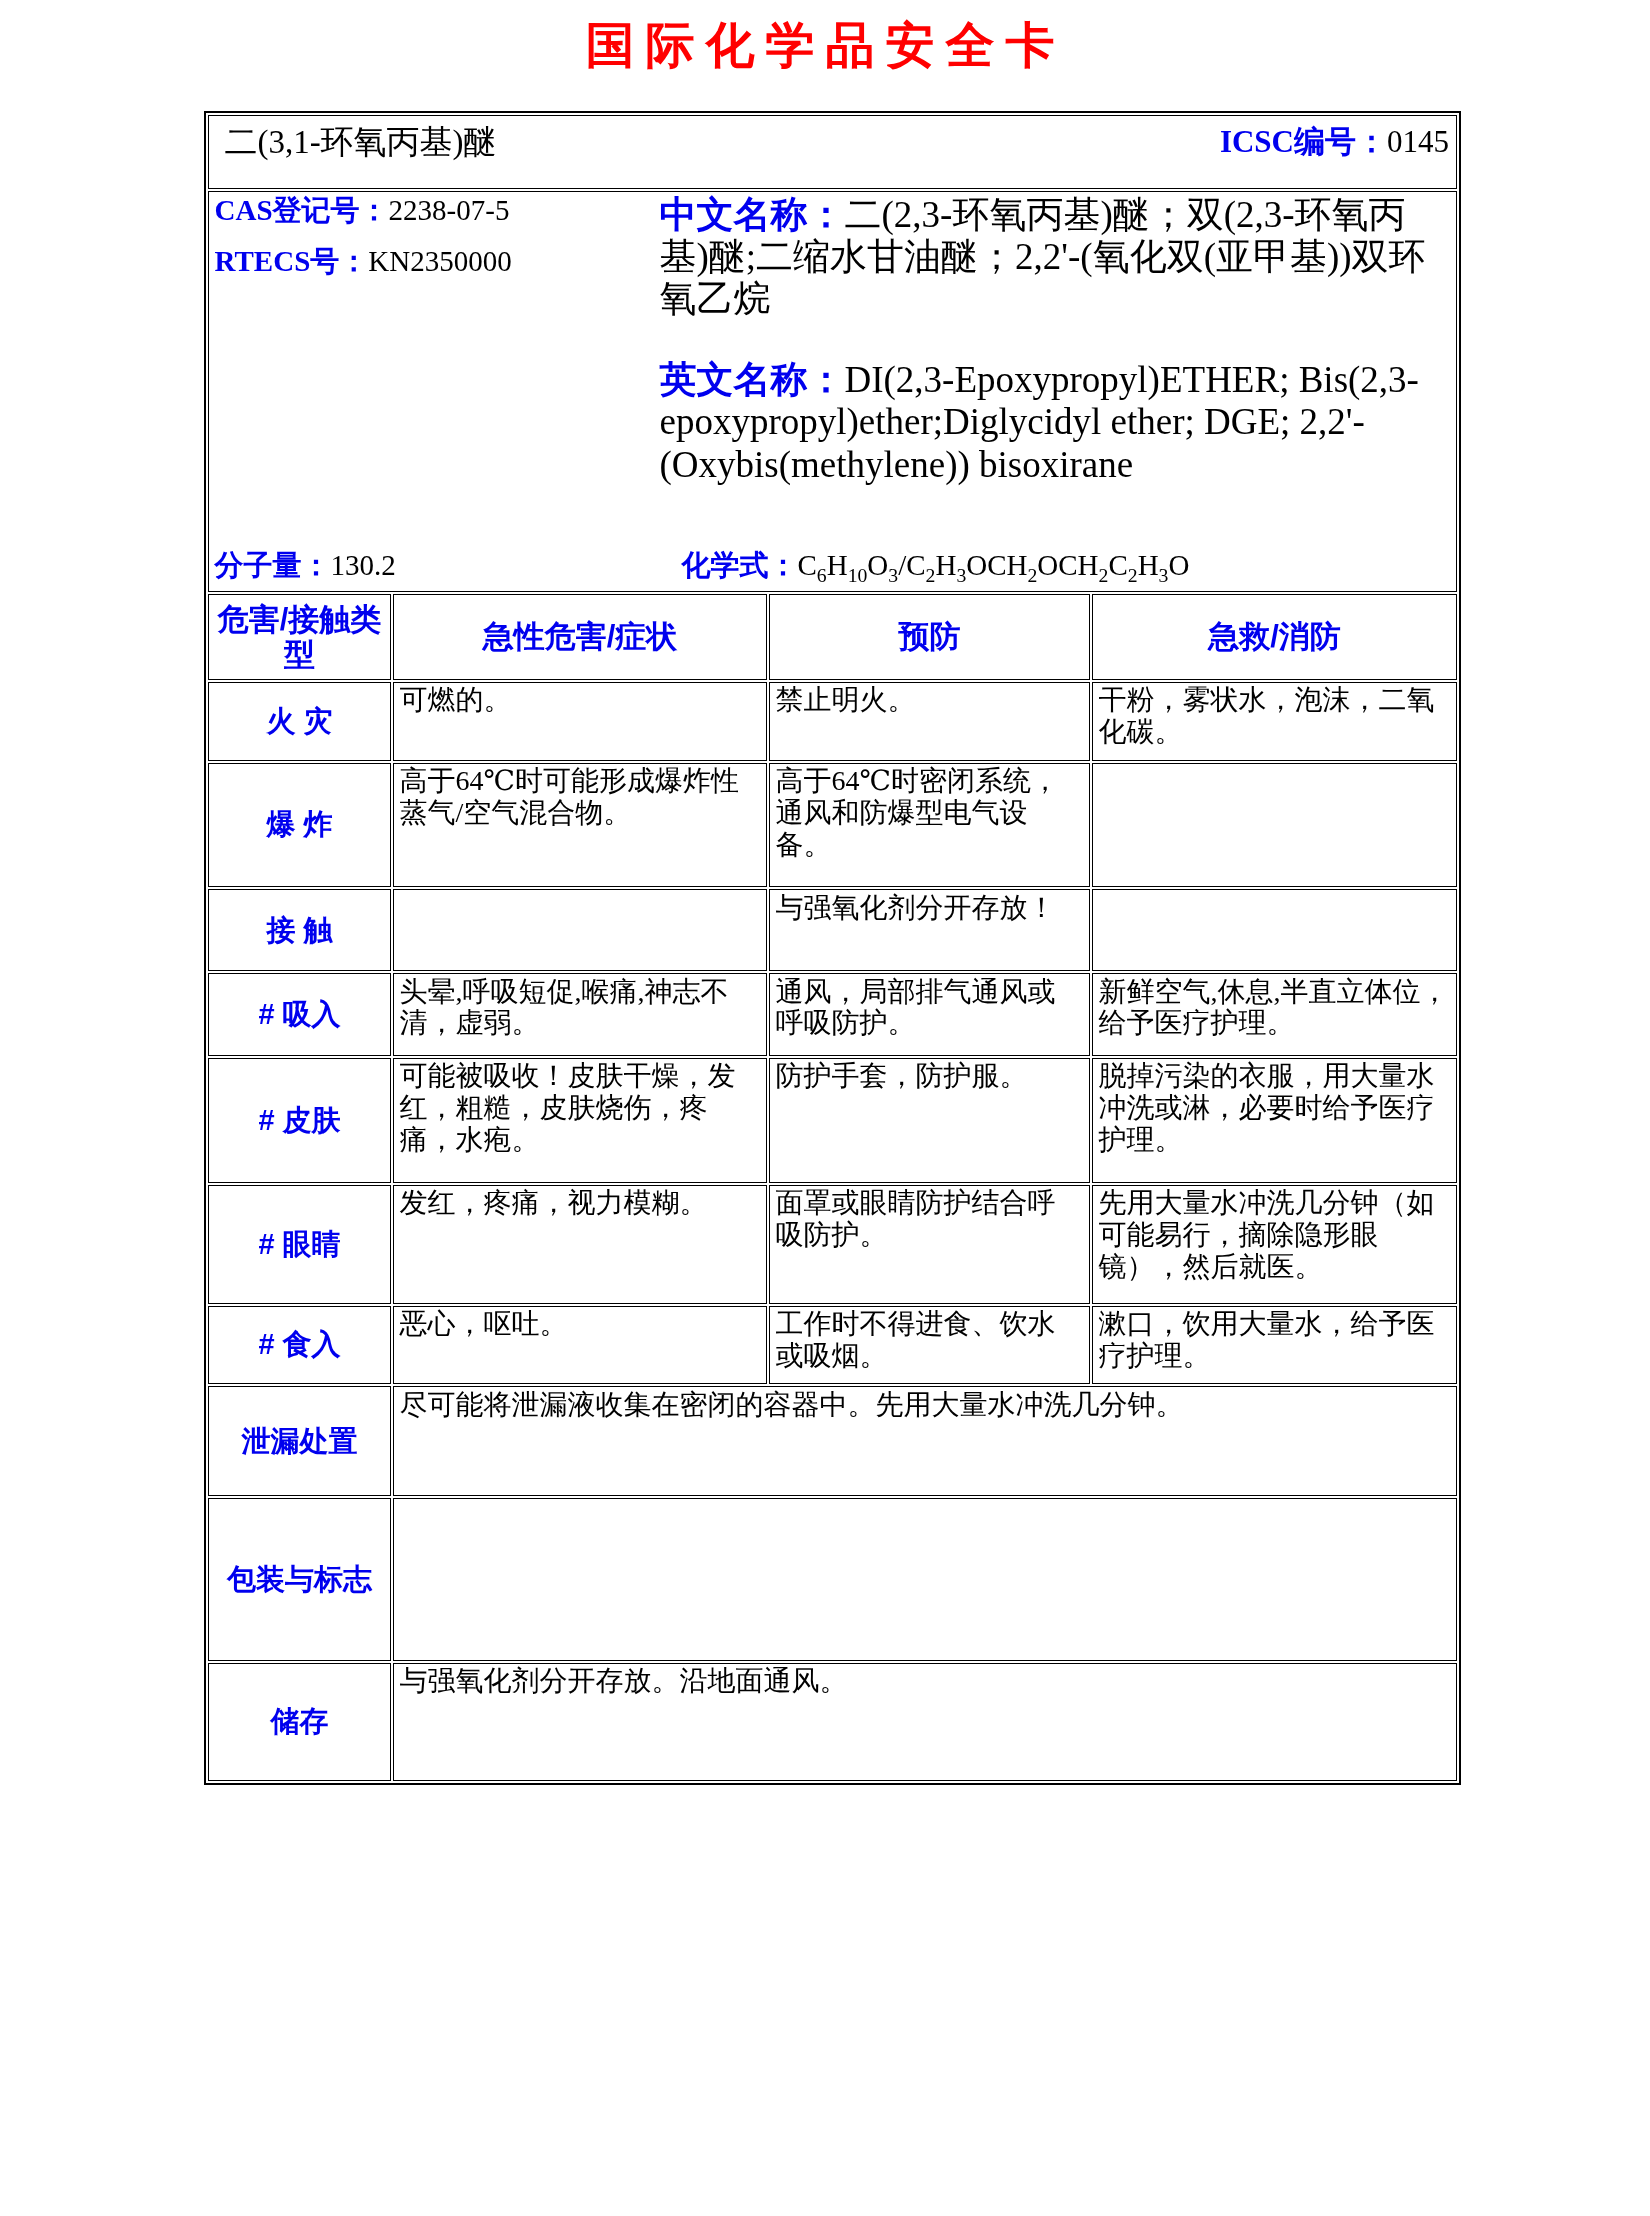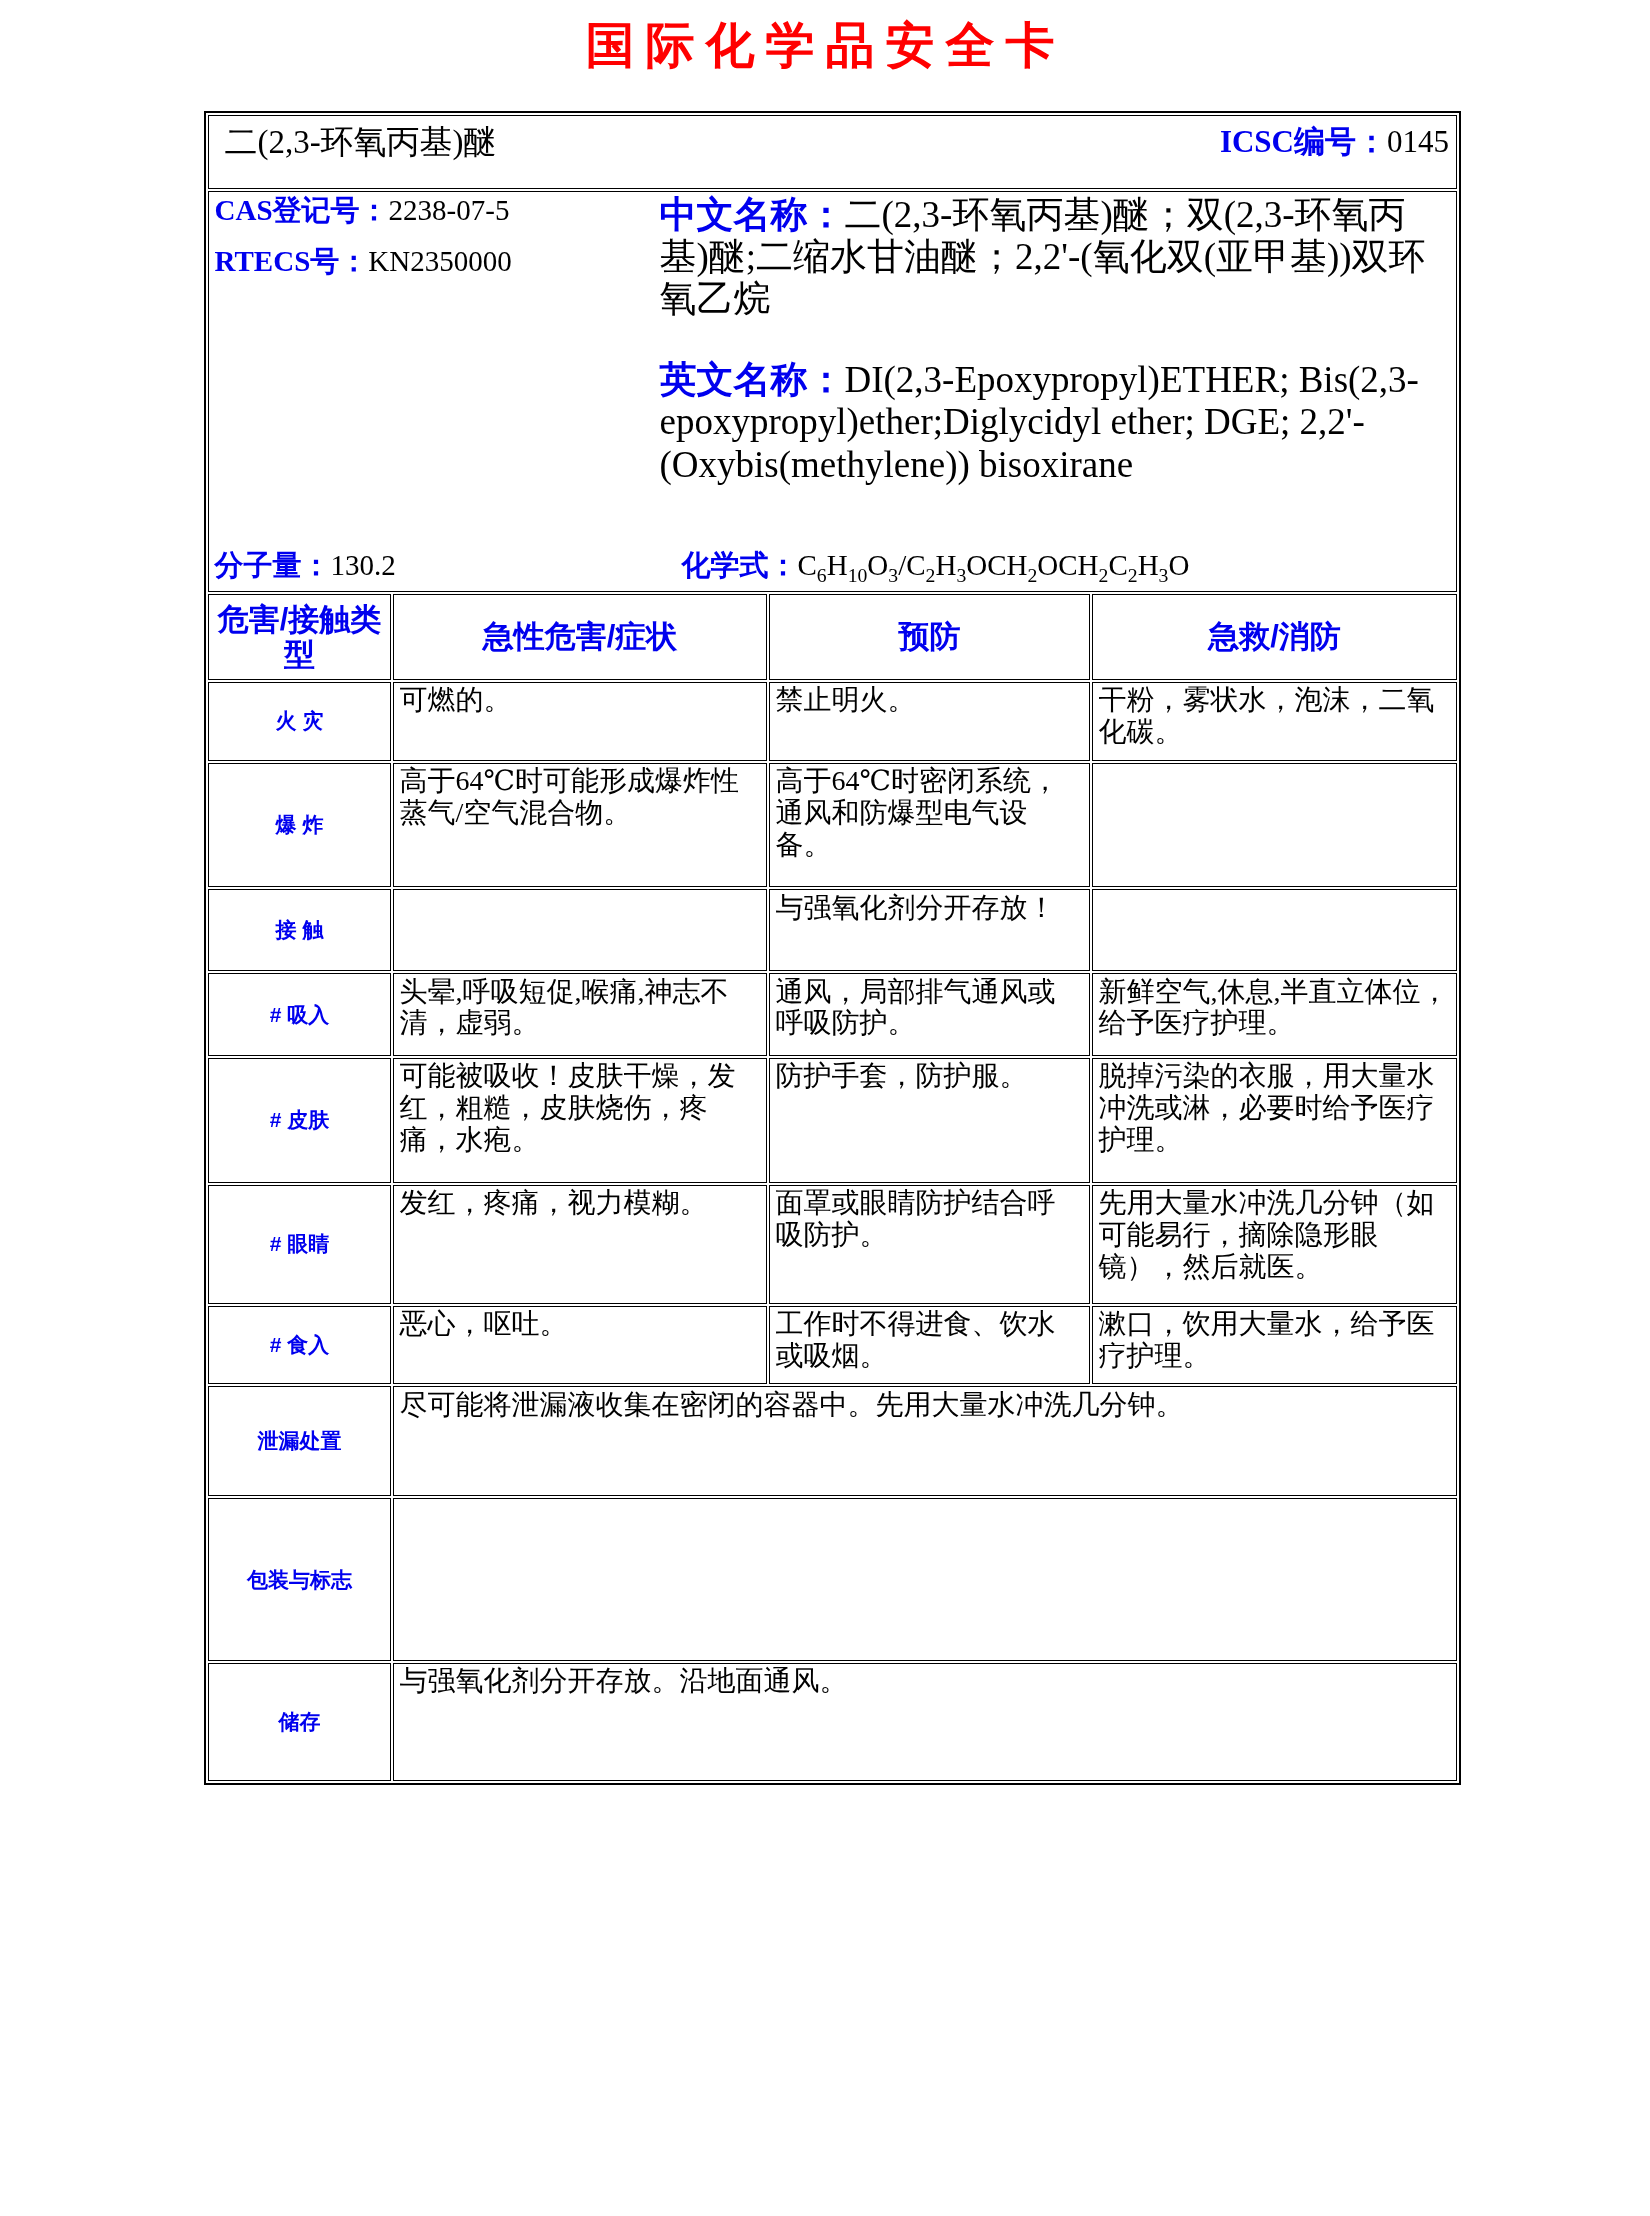--- a/index.html
+++ b/index.html
@@ -66,21 +66,21 @@
     font-weight:bold;
     font-size:31px;
     font-family:"Liberation Sans","DejaVu Sans",sans-serif;
   }
   
   td.lbl{
     text-align:center;
     vertical-align:middle;
     color:var(--blue);
     font-weight:bold;
-    font-size:21px;
+    font-size:29px;
     font-family:"Liberation Sans","DejaVu Sans",sans-serif;
     white-space:nowrap;
   }
   
   tr.r-fire td{height:74px;}
   tr.r-expl td{height:120px;}
   tr.r-contact td{height:77px;}
   tr.r-inhale td{height:78px;}
   tr.r-skin td{height:120px;}
   tr.r-eye td{height:114px;}
@@ -100,21 +100,21 @@
     <col style="width:183px">
       <col style="width:374px">
       <col style="width:321px">
       <col style="width:365px">
   </colgroup>
 
   <tbody>
       <tr>
     <td colspan="4" class="title-cell">
       <div class="title-flex">
-        <span class="subst-name">二(2,3-环氧丙基)醚</span>
+        <span class="subst-name">二(3,1-环氧丙基)醚</span>
         <span class="icsc"><span class="blue-label">ICSC编号：</span><span>0145</span></span>
       </div>
     </td>
   </tr>
 
   <tr>
     <td colspan="4" class="info-cell">
       <div class="info-wrap">
         <div class="info-grid">
           <div class="info-left">

